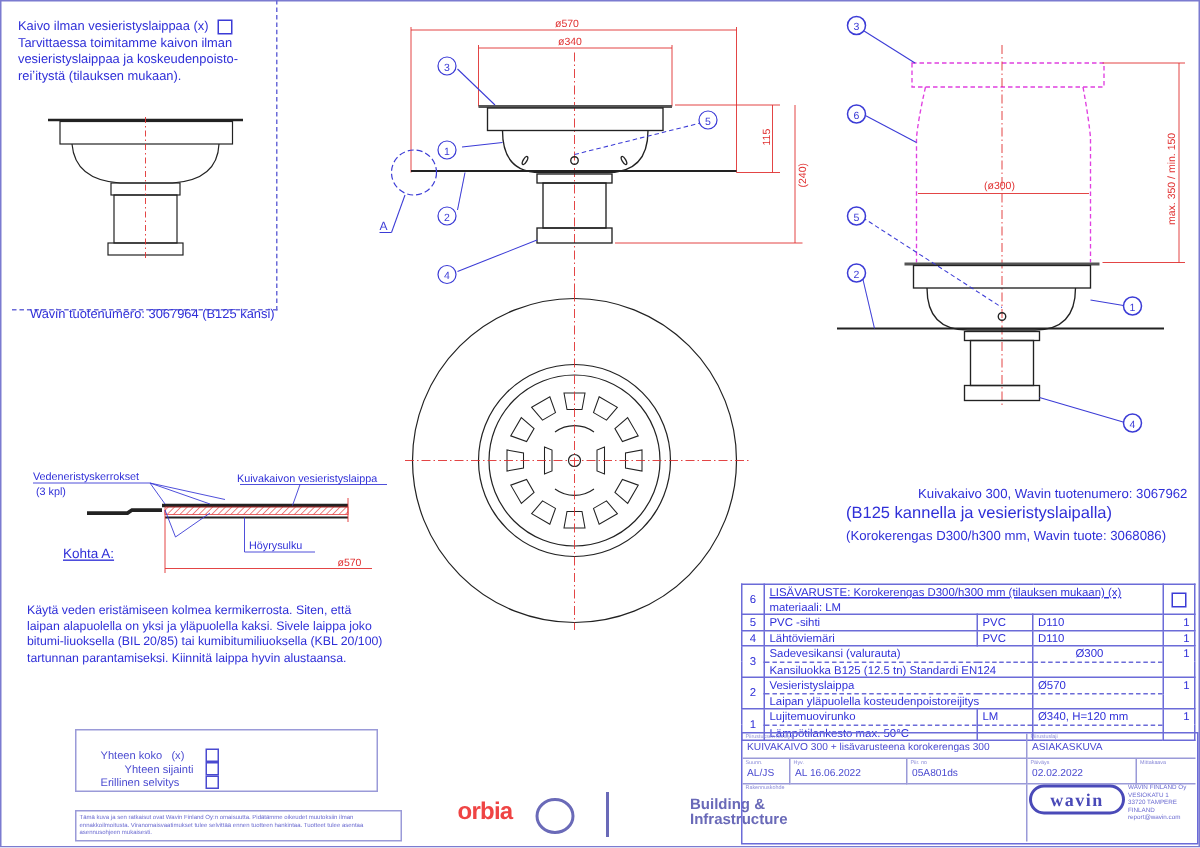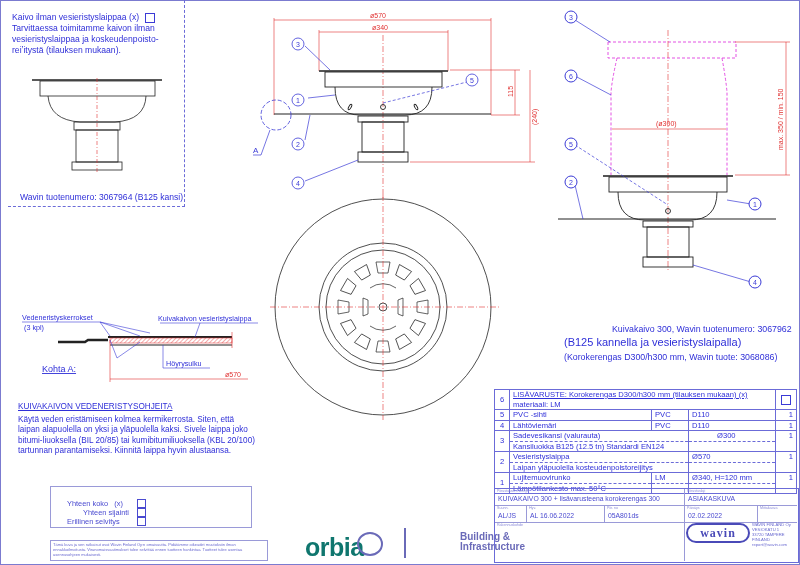--- a/index.html
+++ b/index.html
@@ -16,40 +16,40 @@
   .change-box { position:absolute; left:50px; top:486px; width:200px; height:40px; border:1px solid #9a9ad8; font-size:7.4px; color:#4a4ad0; }
   .change-box .row { position:absolute; white-space:nowrap; }
   .disc { position:absolute; left:50px; top:540px; width:212px; height:17px; border:1px solid #9a9ad8; font-size:4px; line-height:5px; color:#6a6ad0; padding:1px 2px; overflow:hidden; }
   .bom { position:absolute; left:494px; top:389px; width:303px; border-collapse:collapse; font-size:7.6px; color:#2f2fd8; }
   .bom td { border:1px solid #6b6bd8; padding:0 3px; height:9.5px; line-height:9.5px; white-space:nowrap; }
   .bom td.sub { border-top:1px dashed #6b6bd8; }
   .tb { position:absolute; left:494px; top:488px; width:303px; height:73px; border:1px solid #6b6bd8; font-size:6.8px; color:#4a4ad0; }
   .tb .cell { position:absolute; border-right:1px solid #9a9ad8; border-bottom:1px solid #9a9ad8; }
   .tb .lbl { position:absolute; left:2px; top:0; font-size:3.6px; color:#8a8ad8; }
   .tb .val { position:absolute; left:3px; top:6px; font-size:6.8px; white-space:nowrap; }
-  .logo-orbia { position:absolute; left:305px; top:533px; font-size:25px; font-weight:bold; color:#0f766e; letter-spacing:-0.5px; }
+  .logo-orbia { position:absolute; left:305px; top:533px; font-size:16px; font-weight:bold; color:#ef4444; letter-spacing:-0.5px; }
   .orbia-ring { position:absolute; left:357px; top:532px; width:22px; height:20px; border:2px solid #6a6ab8; border-radius:50%; }
   .bi-sep { position:absolute; left:404px; top:528px; width:1.5px; height:30px; background:#6a6ab8; }
   .bi { position:absolute; left:415px; top:532px; font-size:10px; line-height:10px; font-weight:bold; color:#6a6ab8;padding-left:45px; }
   .wavin { position:absolute; left:686px; top:523px; width:60px; height:16px; border:2.5px solid #4a4ab8; border-radius:10px; font-size:12px; font-weight:bold; color:#4a4ab8; text-align:center; line-height:16px; letter-spacing:1px; font-family:"Liberation Serif", serif; }
   .wavin-addr { position:absolute; left:752px; top:522px; font-size:4.2px; line-height:5px; color:#6a6ad0; white-space:pre; }
 </style>
 </head>
 <body>
 
 <div class="frame"></div>
 
 <div class="note-box"></div>
 <div class="note-text">
   <div style="margin-top:6px;">
     <span>Kaivo ilman vesieristyslaippaa (x)</span><span class="chk"></span>
   </div>
   <div>Tarvittaessa toimitamme kaivon ilman vesieristyslaippaa ja koskeudenpoisto-reiʼitystä (tilauksen mukaan).</div>
 </div>
-<div class="txt" style="left:20px; top:192px;">Wavin tuotenumero: 3067964 (B125 kansi)</div>
+<div class="txt" style="left:20px; top:204px;">Wavin tuotenumero: 3067964 (B125 kansi)</div>
 
 <svg width="800" height="565" viewBox="0 0 800 565">
   <defs>
     <pattern id="hatch" width="3" height="3" patternUnits="userSpaceOnUse" patternTransform="rotate(45)">
       <line x1="0" y1="0" x2="0" y2="3" stroke="#e03030" stroke-width="0.8"></line>
     </pattern>
   </defs>
 
   <g stroke="#222" fill="none" stroke-width="0.8">
     <line x1="32" y1="80" x2="162" y2="80" stroke-width="1.6"></line>
@@ -226,21 +226,20 @@
     <text x="42" y="372" font-size="9" fill="#2f2fd8" text-decoration="underline">Kohta A:</text>
     <text x="225" y="377" font-size="7" fill="#e03030">ø570</text>
   </g>
 </svg>
 
 <div class="txt" style="left:564px; top:324px; font-size:8.8px;padding-left:48px;">Kuivakaivo 300, Wavin tuotenumero: 3067962</div>
 <div class="txt" style="left:564px; top:336px; font-size:11px;">(B125 kannella ja vesieristyslaipalla)</div>
 <div class="txt" style="left:564px; top:352px; font-size:8.8px;">(Korokerengas D300/h300 mm, Wavin tuote: 3068086)</div>
 
 <div class="instr">
-  <div class="h">KUIVAKAIVON VEDENERISTYSOHJEITA</div>
   <div>Käytä veden eristämiseen kolmea kermikerrosta. Siten, että laipan alapuolella on yksi ja yläpuolella kaksi. Sivele laippa joko bitumi-liuoksella (BIL 20/85) tai kumibitumiliuoksella (KBL 20/100) tartunnan parantamiseksi. Kiinnitä laippa hyvin alustaansa.</div>
 </div>
 
 <div class="change-box">
   <div class="row" style="left:16px; top:12px;"><span>Yhteen koko</span>&nbsp;&nbsp;&nbsp;<span>(x)</span></div>
   <div class="row" style="left:32px; top:21px;">Yhteen sijainti</div>
   <div class="row" style="left:16px; top:30px;">Erillinen selvitys</div>
   <div class="abs" style="left:86px; top:12px; width:7px; height:7px; border:1px solid #4a4ad0;"></div>
   <div class="abs" style="left:86px; top:21px; width:7px; height:7px; border:1px solid #4a4ad0;"></div>
   <div class="abs" style="left:86px; top:30px; width:7px; height:7px; border:1px solid #4a4ad0;"></div>

